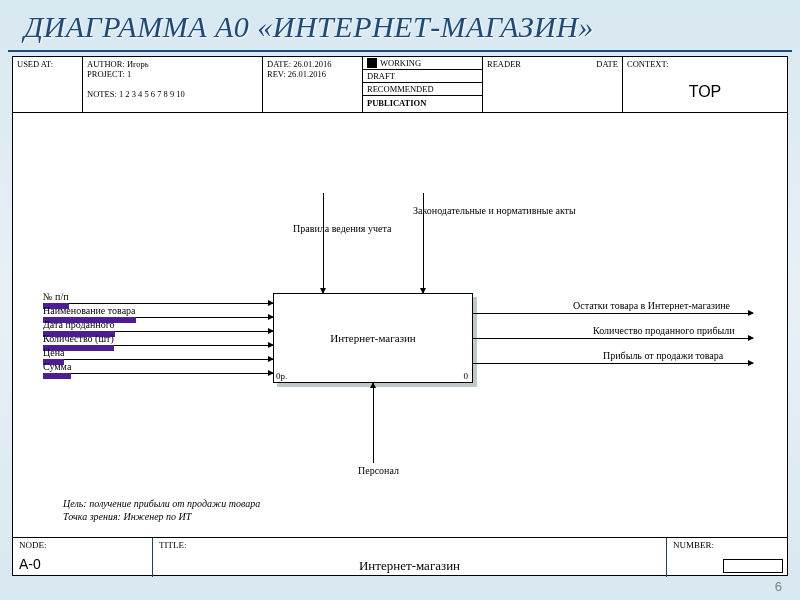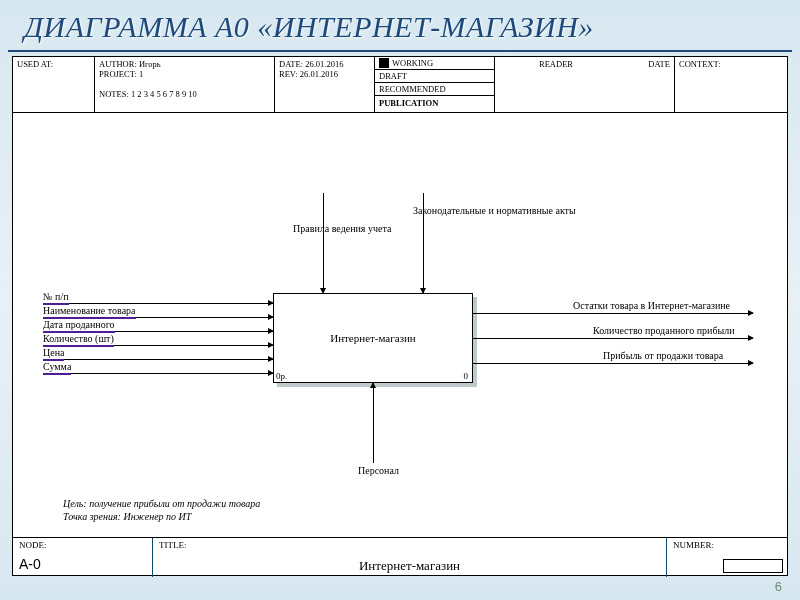--- a/index.html
+++ b/index.html
@@ -32,25 +32,25 @@
     border: 1px solid #000;
   }
   .header {
     display: flex;
     border-bottom: 1px solid #000;
     font-size: 8.5px;
     height: 56px;
   }
   .hcell { border-right:1px solid #000; padding:2px 4px; }
   .hcell:last-child { border-right:none; }
-  .h-used { width: 82px; }
+  .h-used { width: 70px; }
   .h-auth { width: 180px; }
   .h-date { width: 100px; }
   .h-status { width:120px; padding:0; }
-  .h-reader { width: 140px; margin-left: 40px; }
+  .h-reader { width: 140px; }
   .h-context { flex:1; text-align:center; }
   .status-row { border-bottom:1px solid #000; padding:1px 4px; height:13px; display:flex; align-items:center; }
   .status-row:last-child{border-bottom:none;font-weight:bold;}
   .status-mark { width:10px; height:10px; background:#000; margin-right:3px; }
   .context-top { font-size:16px; font-family:Arial,sans-serif; margin-top:14px; }
 
   .canvas {
     position: relative;
     height: 424px;
   }
@@ -99,21 +99,21 @@
     content:""; position:absolute; left:-3px; bottom:-1px;
     border-top:6px solid #000; border-left:3px solid transparent; border-right:3px solid transparent;
   }
   .arrow-v.up::after{
     content:""; position:absolute; left:-3px; top:-1px;
     border-bottom:6px solid #000; border-left:3px solid transparent; border-right:3px solid transparent;
   }
   .lbl { position:absolute; font-size:10px; white-space:nowrap; }
   .lbl-in { text-align:left; }
   .lbl-out{ text-align:right; }
-  .underline { border-bottom:2px solid #4c1d95; padding-bottom:1px; }
+  .underline { border-bottom:6px solid #4c1d95; padding-bottom:1px; }
 
   .purpose {
     position:absolute; left:50px; bottom:14px;
     font-size:10px; line-height:1.3;font-style:italic;
   }
   .pagenum{
     position:absolute; right:18px; bottom:6px;
     color:#6e8a75; font-size:13px; font-family:Arial,sans-serif;
   }
 </style>
@@ -149,20 +149,21 @@
       <div class="status-row">
           <span>PUBLICATION</span>
         </div>
     </div>
     <div class="hcell h-reader">
       <span>READER</span>
       <span style="float:right;">DATE</span>
     </div>
     <div class="hcell h-context">
       <div style="text-align:left;">CONTEXT:</div>
+      <div class="context-top">TOP</div>
     </div>
   </div>
 
   <div class="canvas">
 
     <div class="box">
       <span>Интернет-магазин</span>
       <span class="box-rate-l">0р.</span>
       <span class="box-rate-r">0</span>
     </div>

